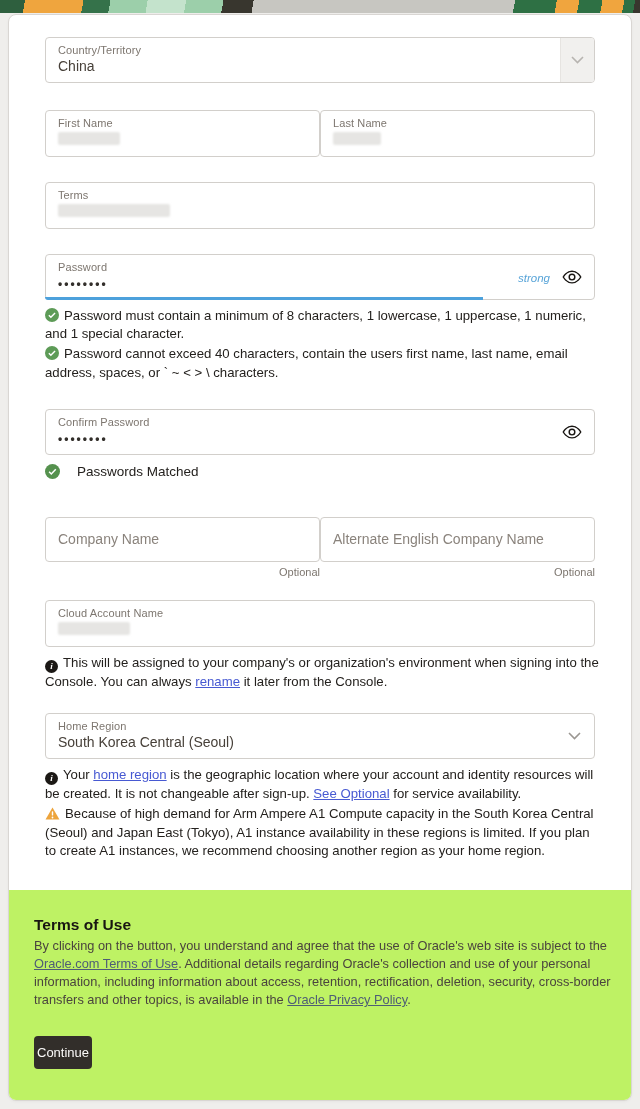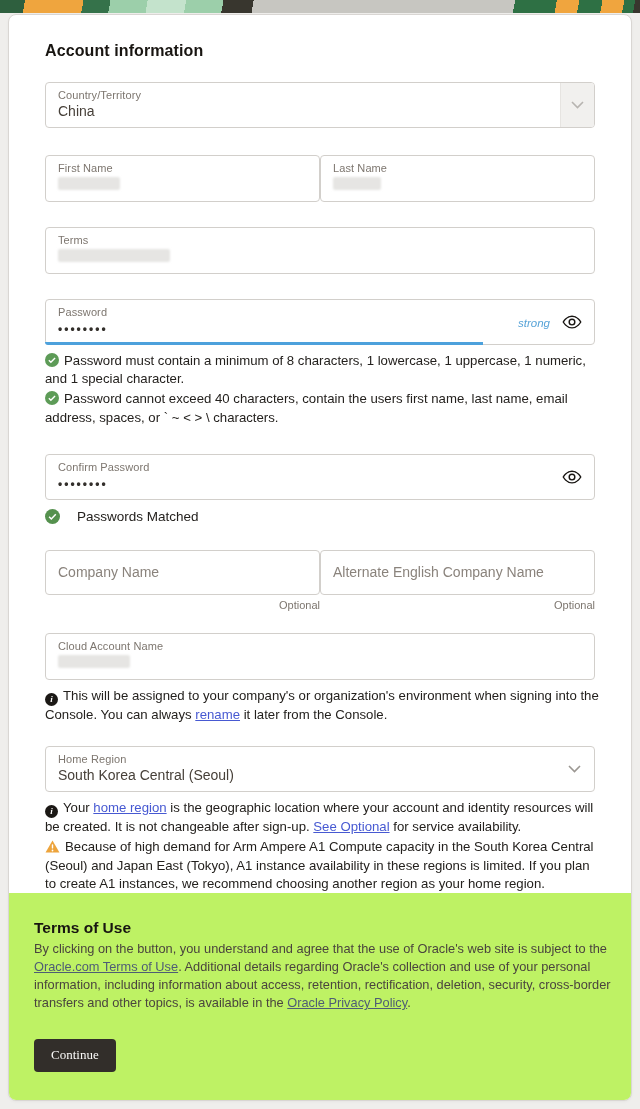--- a/index.html
+++ b/index.html
@@ -63,21 +63,21 @@
   .field .fvalue.dots {
     font-size: 12px; font-weight: bold; letter-spacing: 2px; color: #332f2b;
   }
   .row { display: flex; }
   .row > div { flex: 1; }
   .mt-country { margin-top: 22px; }
   .mt-names { margin-top: 27px; }
   .mt-email { margin-top: 25px; }
   .mt-password { margin-top: 25px; }
   .mt-confirm { margin-top: 27px; }
-  .mt-company { margin-top: 26px; }
+  .mt-company { margin-top: 38px; }
   .mt-cloud { margin-top: 22px; }
   .mt-region { margin-top: 22px; }
 
   
   .select-box {
     position: absolute; right: 0; top: 0; bottom: 0; width: 34px;
     background: #f1f0ee;
     border-left: 1px solid #e6e4e1;
     border-radius: 0 3px 3px 0;
     display: flex; align-items: center; justify-content: center;
@@ -143,34 +143,33 @@
     border-radius: 0 0 7px 7px;
     padding: 26px 25px 0;
     height: 210px;
   }
   .terms h2 { font-size: 15.5px; font-weight: bold; color: #181511; margin-bottom: 3px; }
   .terms p { font-size: 12.8px; color: #4a443e; line-height: 1.42; width: 580px; }
   .continue-btn {
     margin-top: 26px;
     background: #322e2a; color: #fbfaf9;
     border: none; border-radius: 4px;
-    padding: 0 17px; height: 33px;
-    font-size: 13px; font-family: Liberation Serif, serif;
+    padding: 0 3px; height: 33px;
+    font-size: 13px; font-family: Liberation Sans, sans-serif;
     cursor: pointer;
   }
 </style>
 </head>
 <body>
 
 <div class="banner"></div>
 
 <div class="card">
   <div class="form-area">
 
-    <h1 class="page-title">Account information</h1>
 
     <div class="field mt-country">
       <span class="flabel">Country/Territory</span>
       <span class="fvalue">China</span>
       <span class="select-box">
         <span class="chevron">
           <svg width="13" height="8" viewBox="0 0 13 8">
               <path d="M1 1l5.5 5.5L12 1" fill="none" stroke="#b7b4b0" stroke-width="1.6"></path>
             </svg>
         </span>

